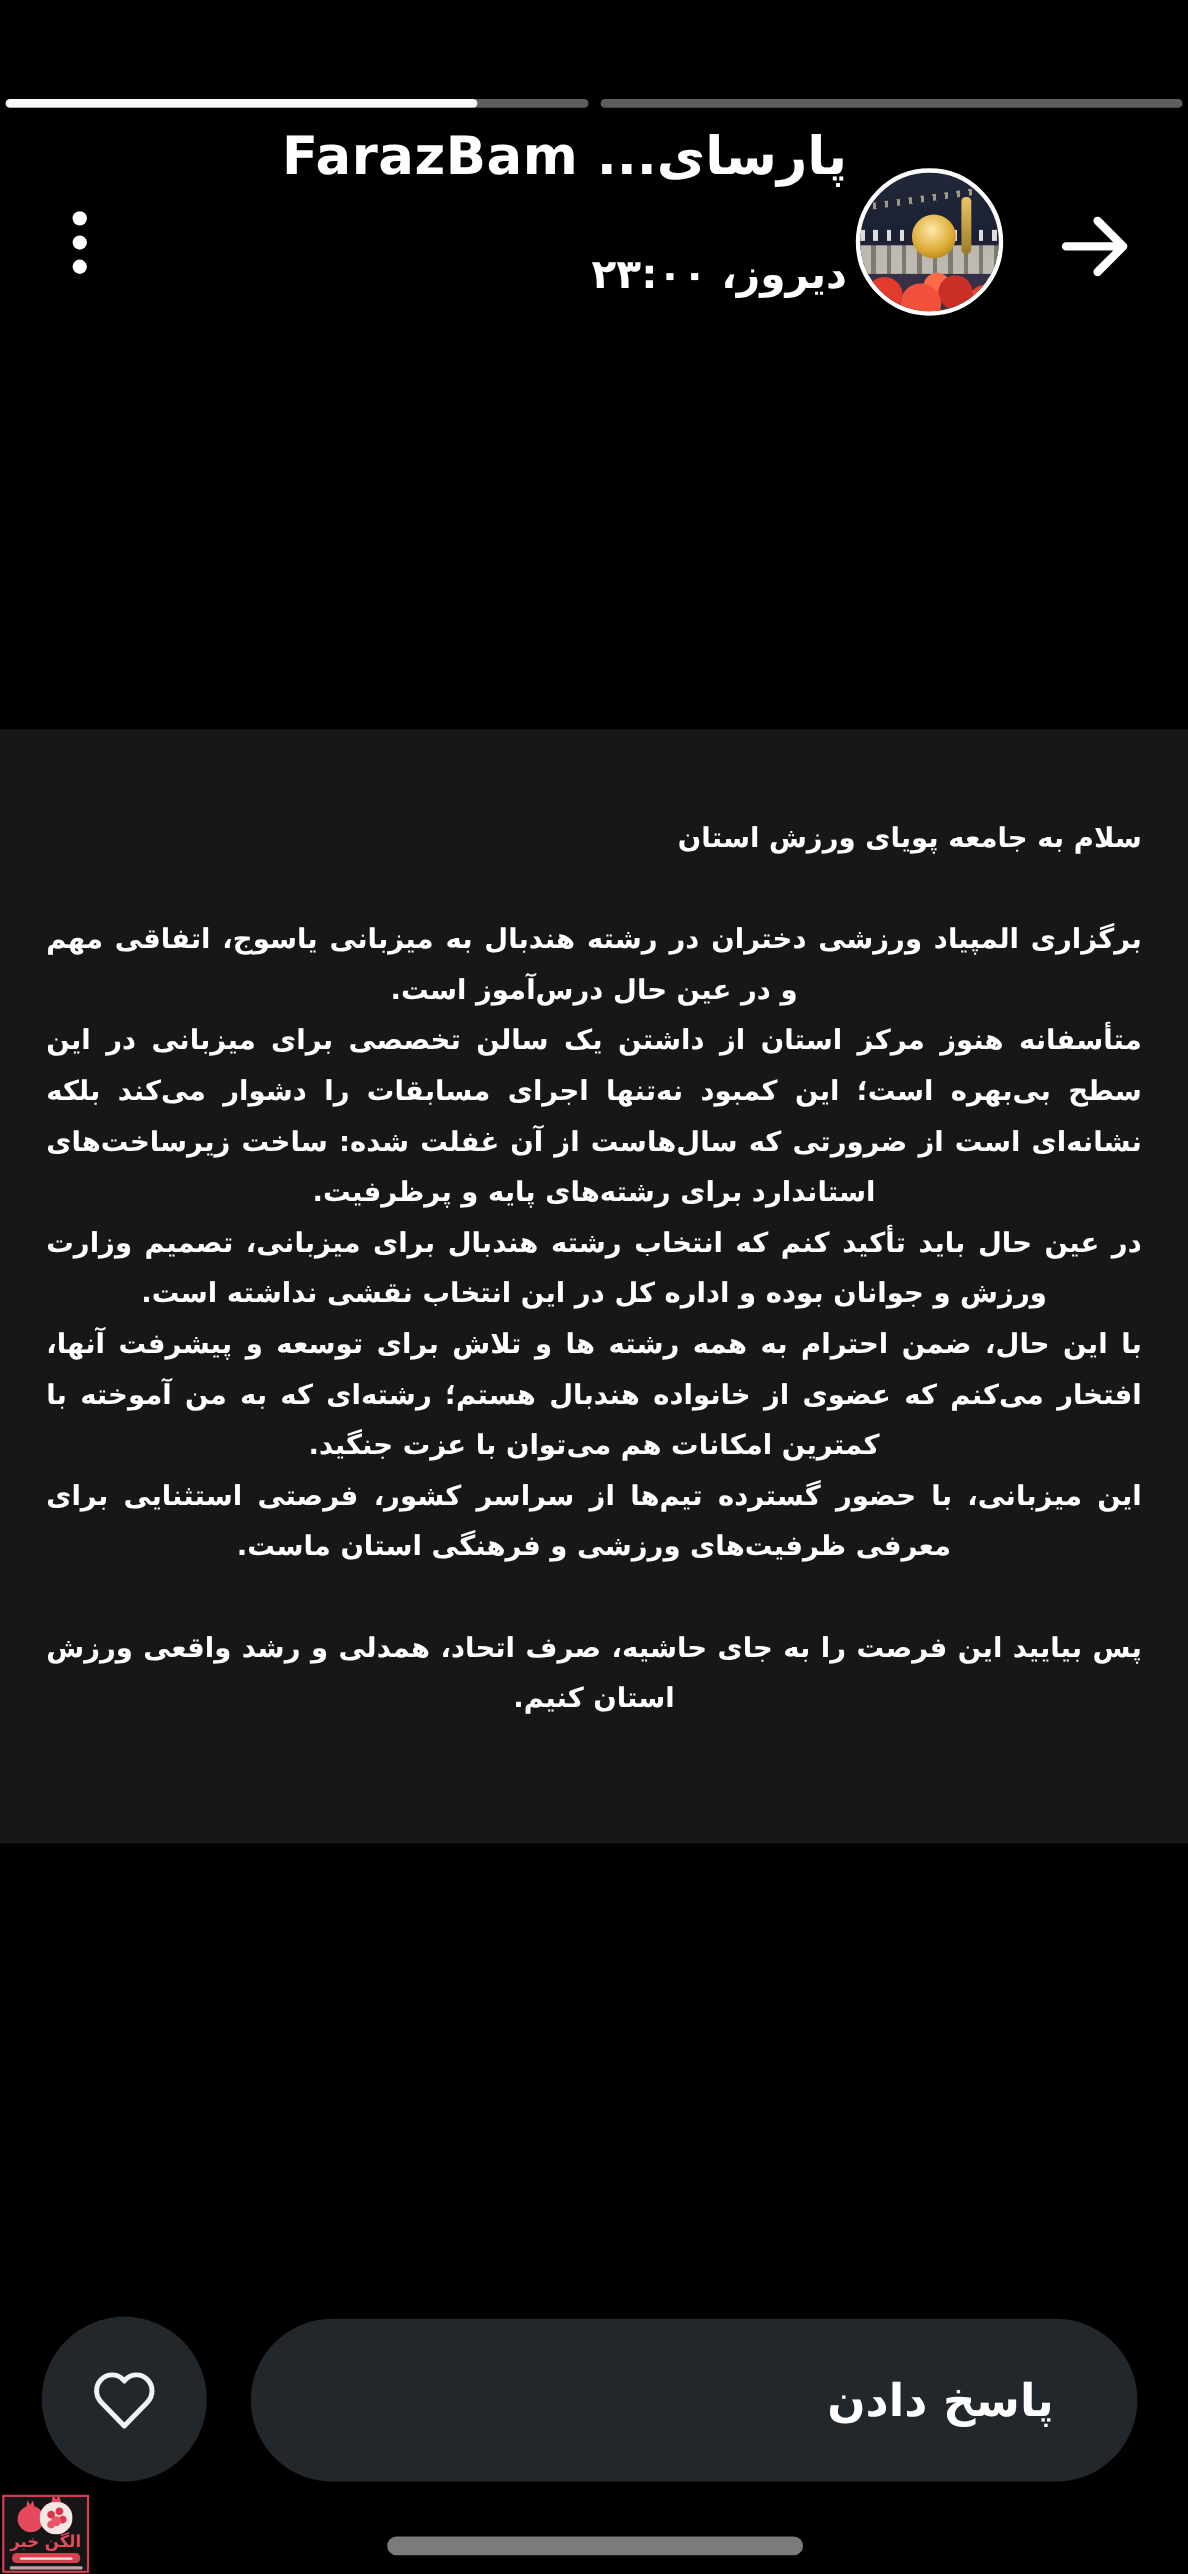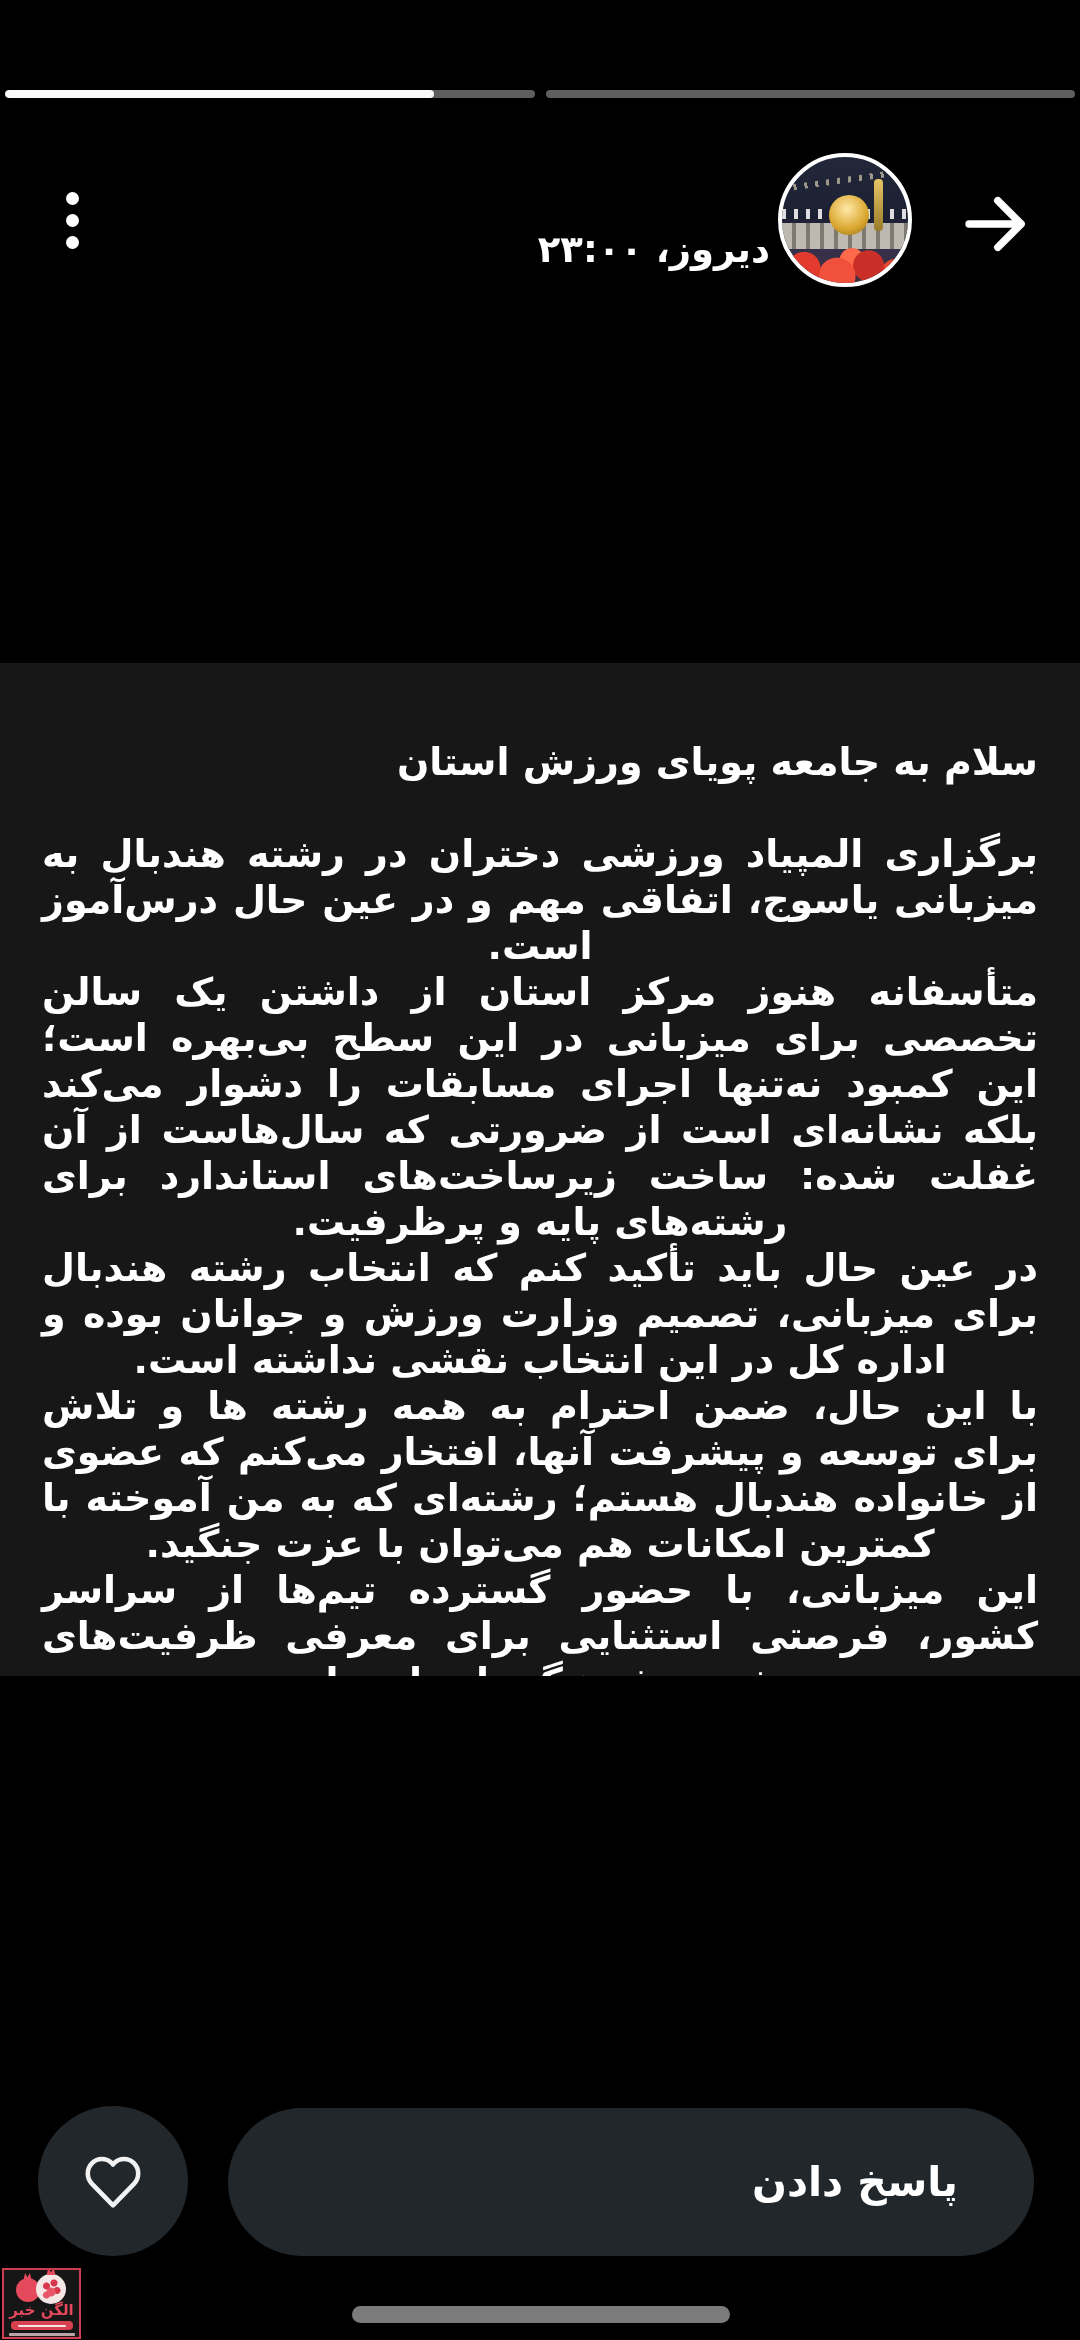--- a/index.html
+++ b/index.html
@@ -76,21 +76,21 @@
   .back-arrow { position:absolute; left:953px; top:181px; width:86px; height:86px; cursor:pointer; }
   .back-arrow svg { width:100%; height:100%; }
 
   
   .story-panel {
     position:absolute; left:0; top:663px; width:1080px; height:1013px;
     background:#171717; padding:76px 42px 0 42px; overflow:hidden;
   }
   .story-text {
     direction:rtl; color:#ffffff; font-weight:bold;
-    font-size:38px; line-height:46px;
+    font-size:25px; line-height:46px;
   }
   .story-greeting { text-align:right; margin-bottom:46px; }
   .story-body, .story-closing {
     text-align:justify; text-align-last:center; white-space:pre-line;
   }
   .story-closing { margin-top:46px; }
 
   
   .like-btn {
     position:absolute; left:38px; top:2106px; width:150px; height:150px;
@@ -164,20 +164,21 @@
     </div>
     <div class="progress-seg"></div>
   </div>
 
   <div class="kebab">
     <i></i>
       <i></i>
       <i></i>
   </div>
 
+  <div class="hdr-name">پارسای... FarazBam</div>
   <div class="hdr-time">دیروز، ۲۳:۰۰</div>
 
   <div class="avatar">
     <div class="lights2"></div>
     <div class="arches"></div>
     <div class="lights"></div>
     <div class="dome"></div>
     <div class="minaret"></div>
     <div class="flowers"></div>
   </div>

